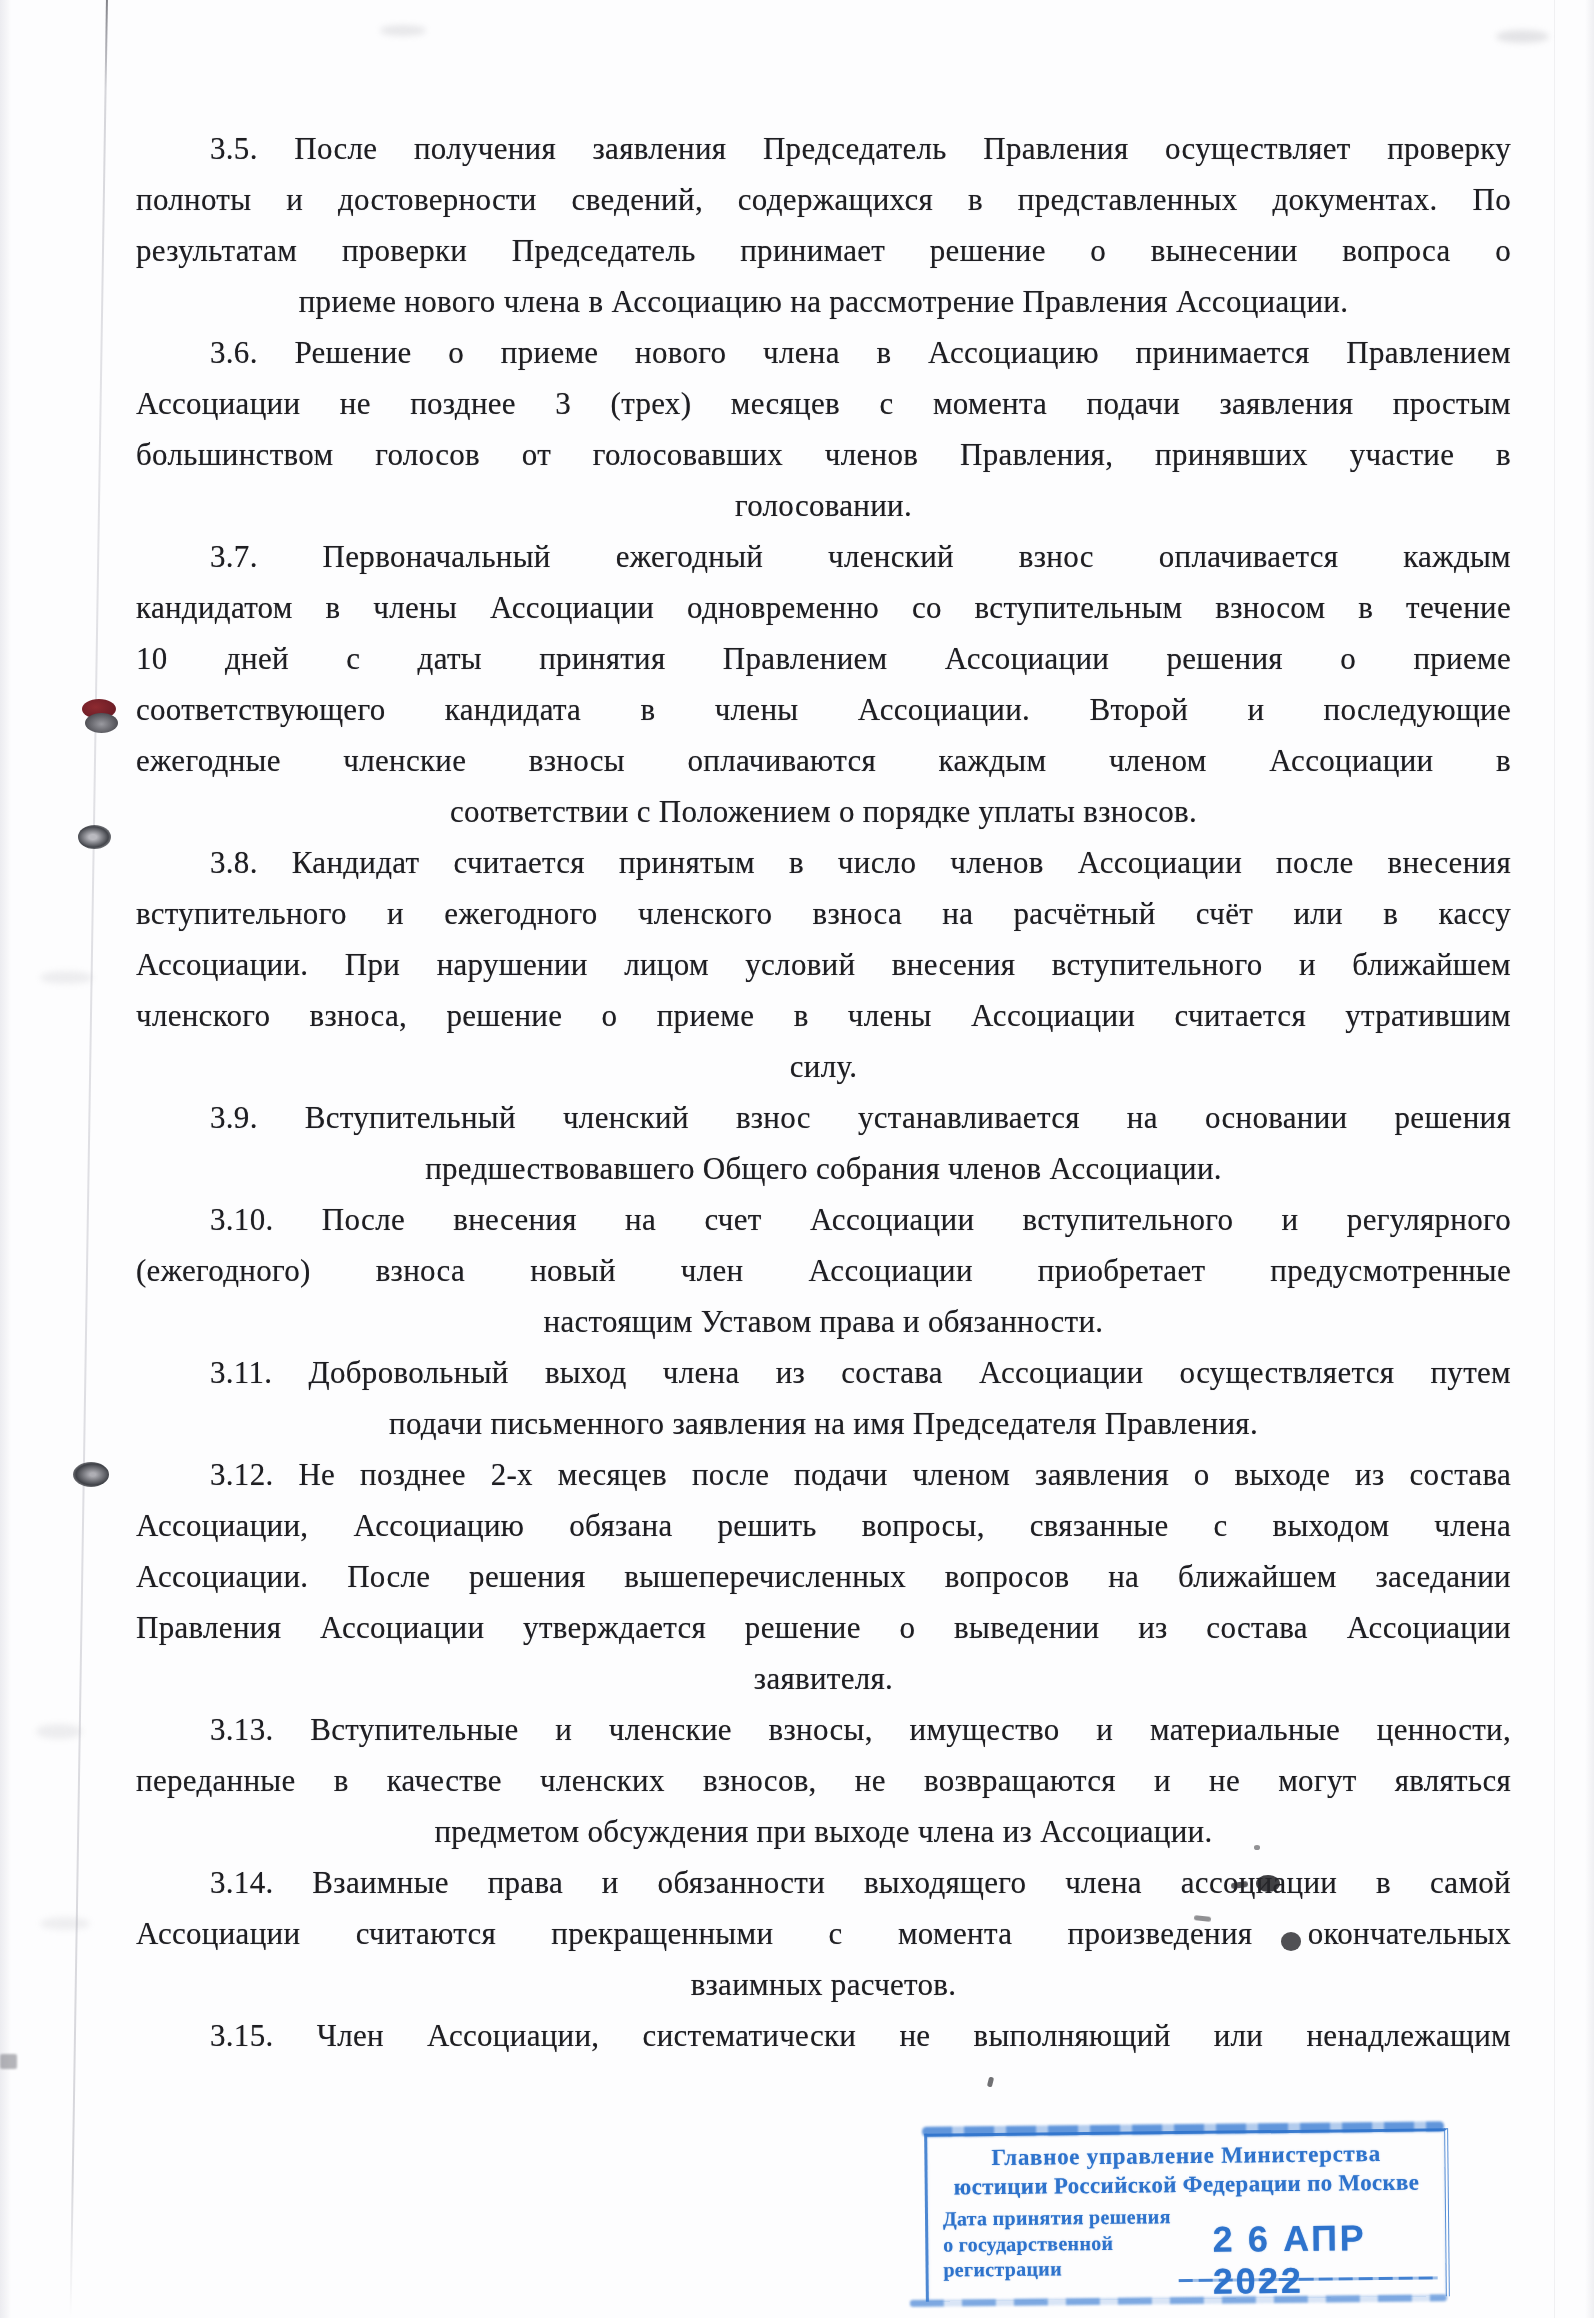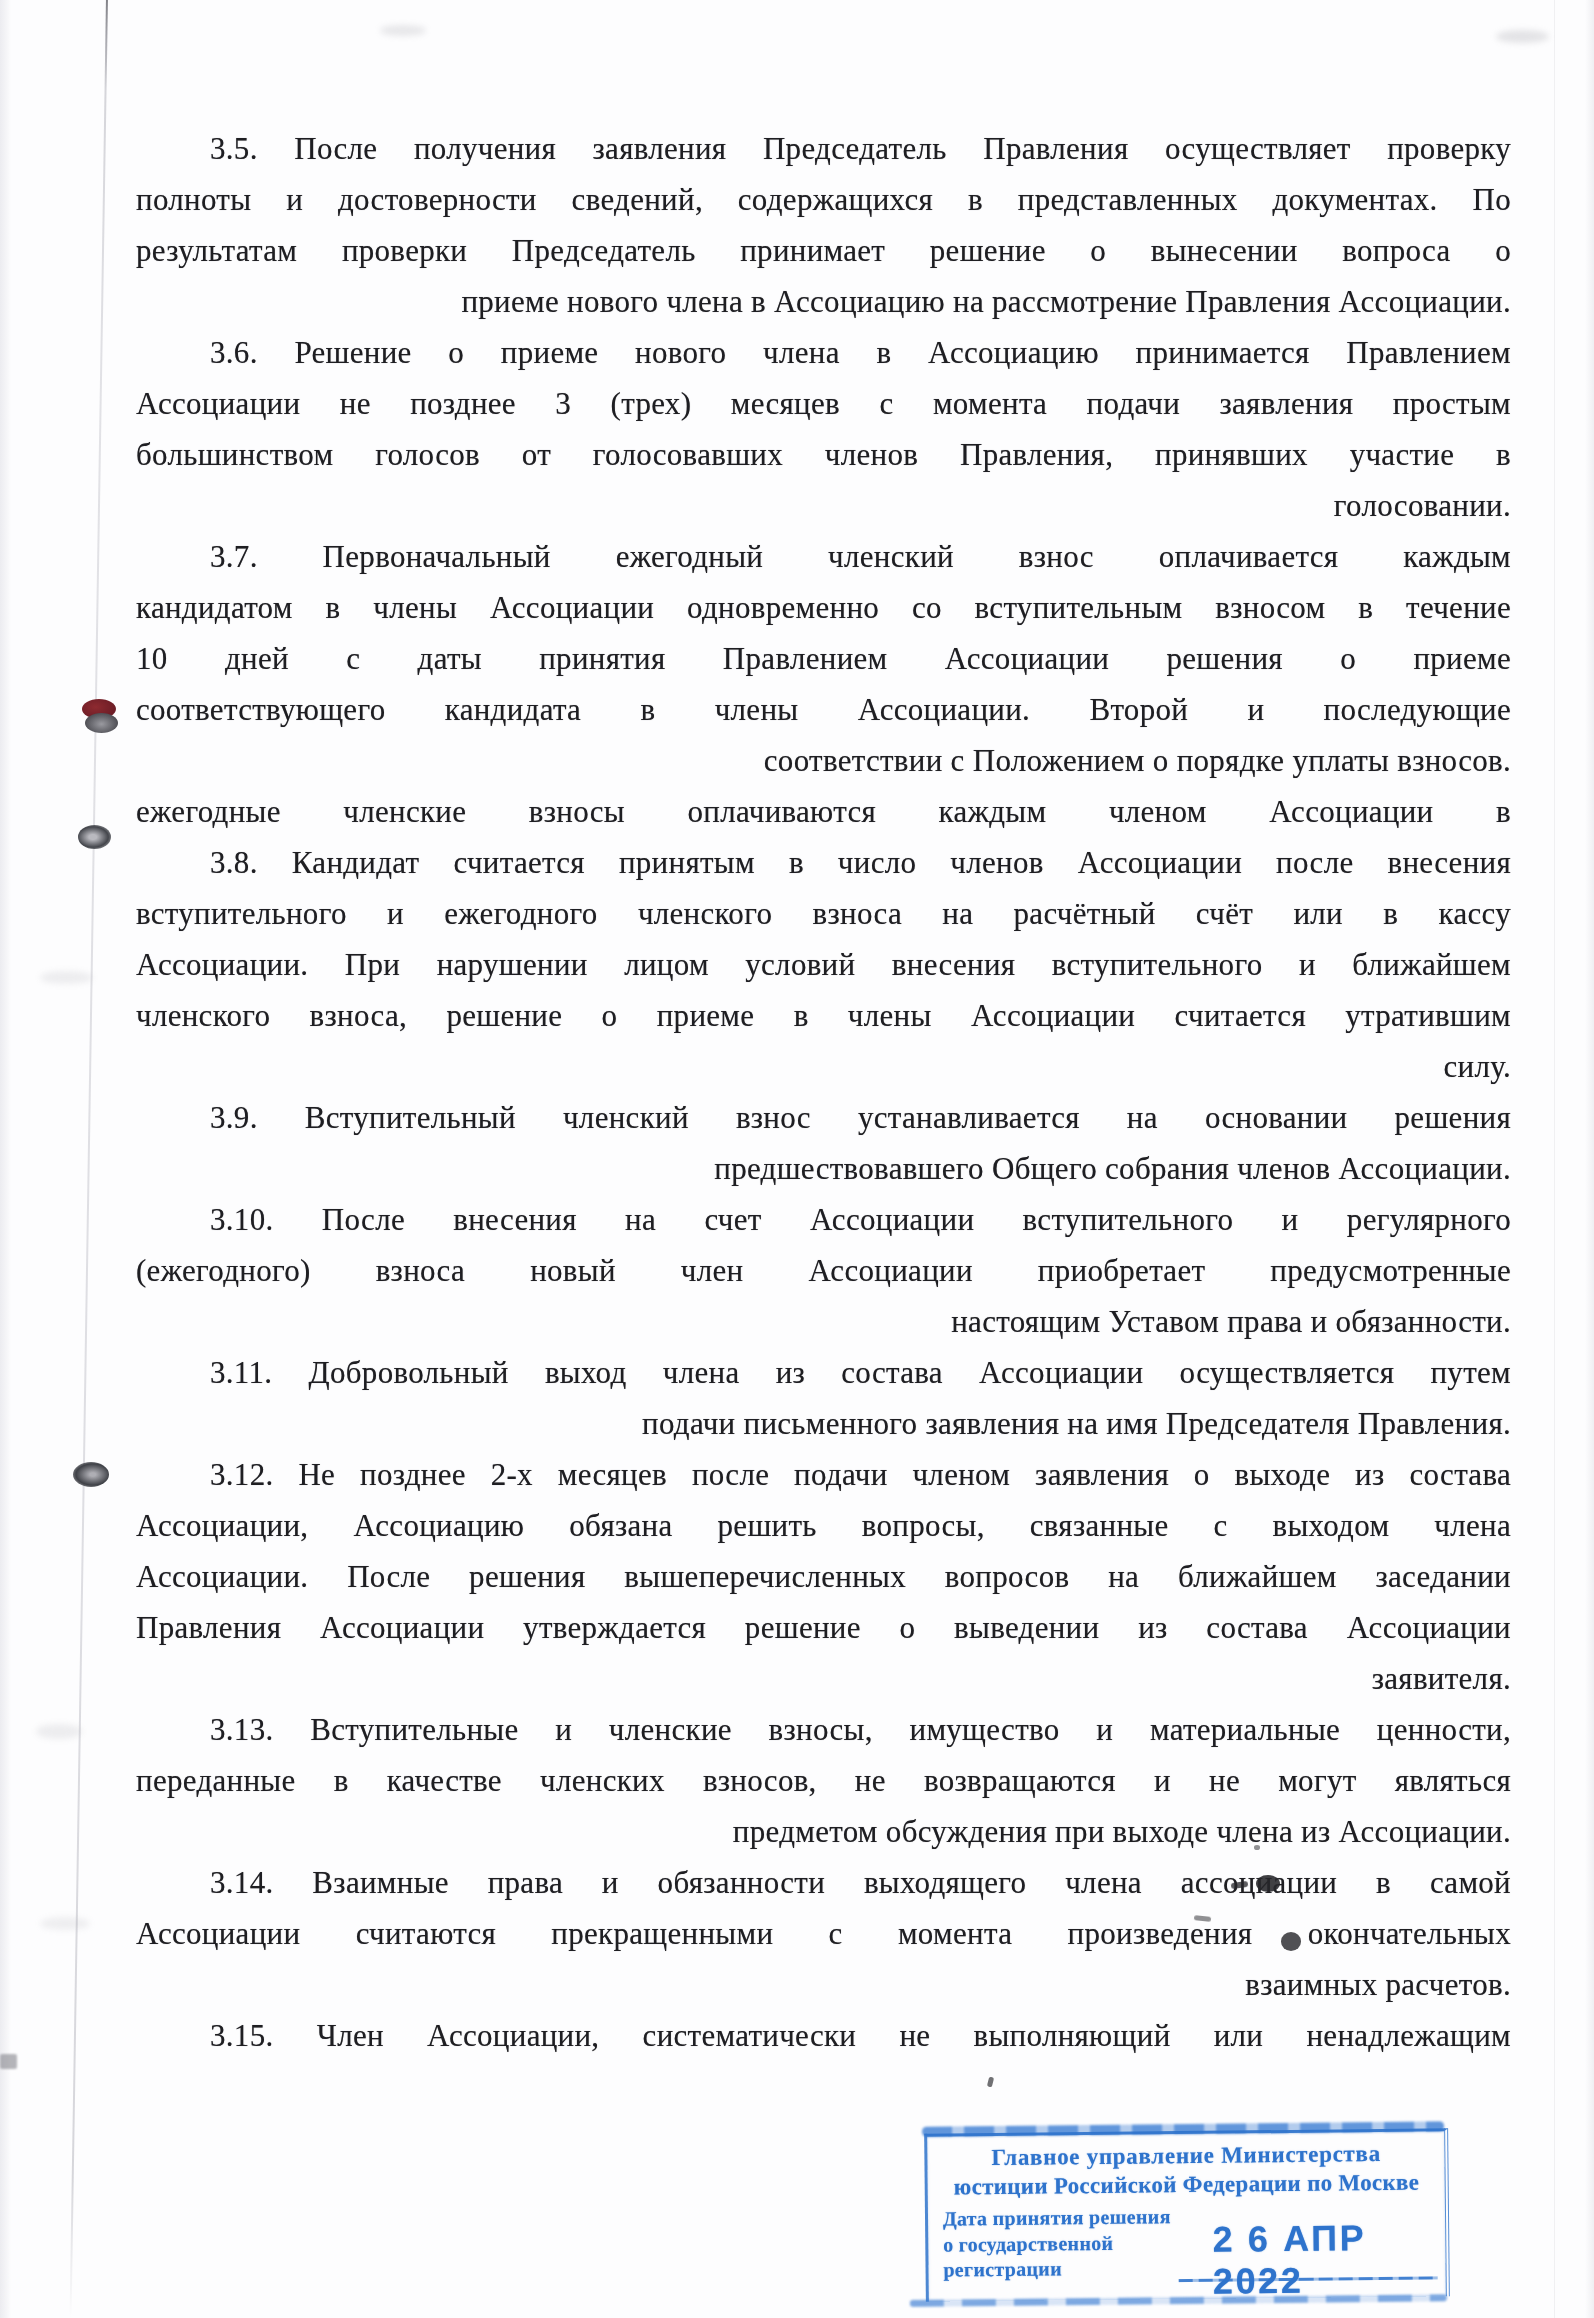--- a/index.html
+++ b/index.html
@@ -65,21 +65,21 @@
   
   .textblock{
     position:absolute;left:136px;top:123px;width:1375px;
     font-size:31px;line-height:51px;color:#1e1e22;
     letter-spacing:0.3px;
     text-shadow:0 0 0.7px rgba(30,30,34,.55);
   }
   .tl{height:51px;overflow:hidden;text-align:justify;white-space:normal;}
   .tl::after{content:"";display:inline-block;width:100%;height:0;}
   .tl.first{padding-left:74px;}
-  .tl.last{text-align:right;}
+  .tl.last{text-align:center;}
   .tl.last::after{content:none;}
   
   .stamp{
     position:absolute;left:920px;top:2116px;width:537px;height:198px;
     transform:rotate(-0.6deg);transform-origin:50% 50%;
     color:#2e73cc;
     font-family:"Liberation Serif","DejaVu Serif",serif;
   }
   .stamp .smudge-top{
     position:absolute;left:2.6px;top:8px;width:522px;height:10px;
@@ -156,22 +156,22 @@
       <div class="tl">результатам проверки Председатель принимает решение о вынесении вопроса о</div>
       <div class="tl last">приеме нового члена в Ассоциацию на рассмотрение Правления Ассоциации.</div>
       <div class="tl first">3.6. Решение о приеме нового члена в Ассоциацию принимается Правлением</div>
       <div class="tl">Ассоциации не позднее 3 (трех) месяцев с момента подачи заявления простым</div>
       <div class="tl">большинством голосов от голосовавших членов Правления, принявших участие в</div>
       <div class="tl last">голосовании.</div>
       <div class="tl first">3.7. Первоначальный ежегодный членский взнос оплачивается каждым</div>
       <div class="tl">кандидатом в члены Ассоциации одновременно со вступительным взносом в течение</div>
       <div class="tl">10 дней с даты принятия Правлением Ассоциации решения о приеме</div>
       <div class="tl">соответствующего кандидата в члены Ассоциации. Второй и последующие</div>
+      <div class="tl">ежегодные членские взносы оплачиваются каждым членом Ассоциации в</div>
       <div class="tl last">соответствии с Положением о порядке уплаты взносов.</div>
-      <div class="tl">ежегодные членские взносы оплачиваются каждым членом Ассоциации в</div>
       <div class="tl first">3.8. Кандидат считается принятым в число членов Ассоциации после внесения</div>
       <div class="tl">вступительного и ежегодного членского взноса на расчётный счёт или в кассу</div>
       <div class="tl">Ассоциации. При нарушении лицом условий внесения вступительного и ближайшем</div>
       <div class="tl">членского взноса, решение о приеме в члены Ассоциации считается утратившим</div>
       <div class="tl last">силу.</div>
       <div class="tl first">3.9. Вступительный членский взнос устанавливается на основании решения</div>
       <div class="tl last">предшествовавшего Общего собрания членов Ассоциации.</div>
       <div class="tl first">3.10. После внесения на счет Ассоциации вступительного и регулярного</div>
       <div class="tl">(ежегодного) взноса новый член Ассоциации приобретает предусмотренные</div>
       <div class="tl last">настоящим Уставом права и обязанности.</div>

